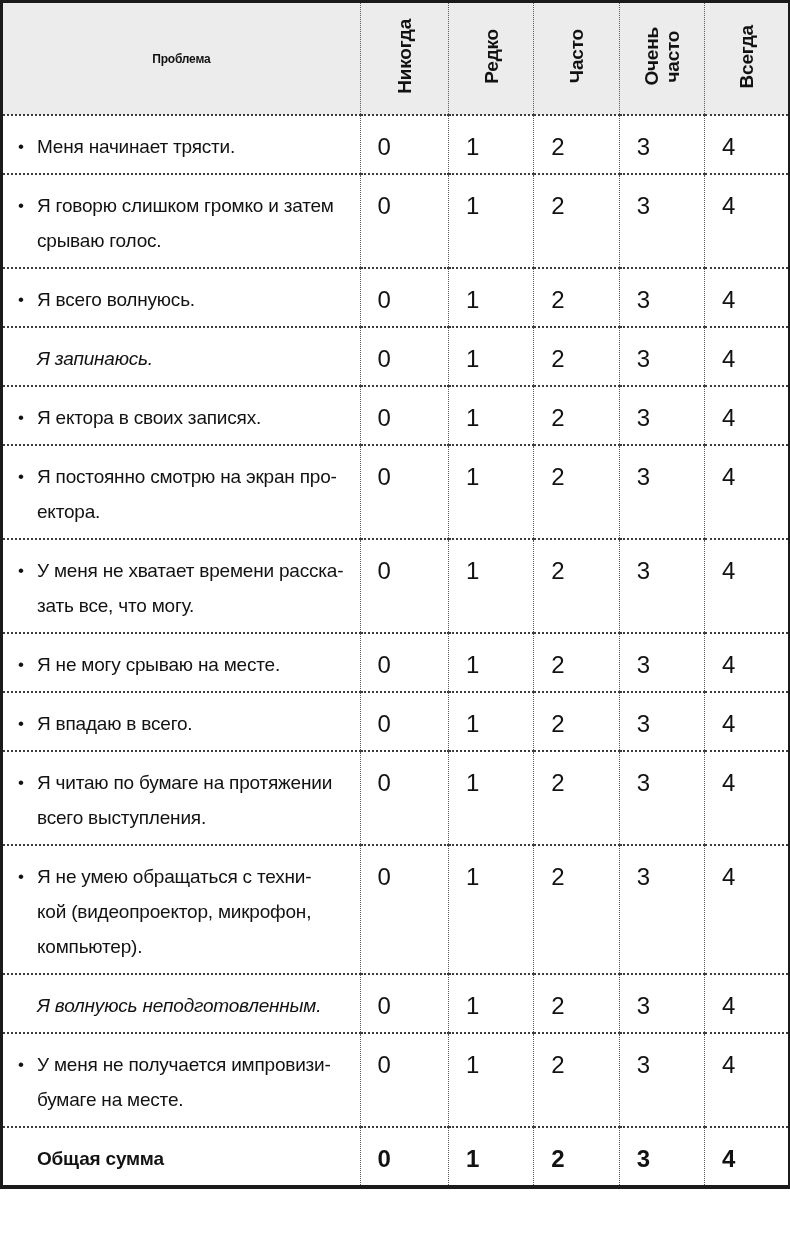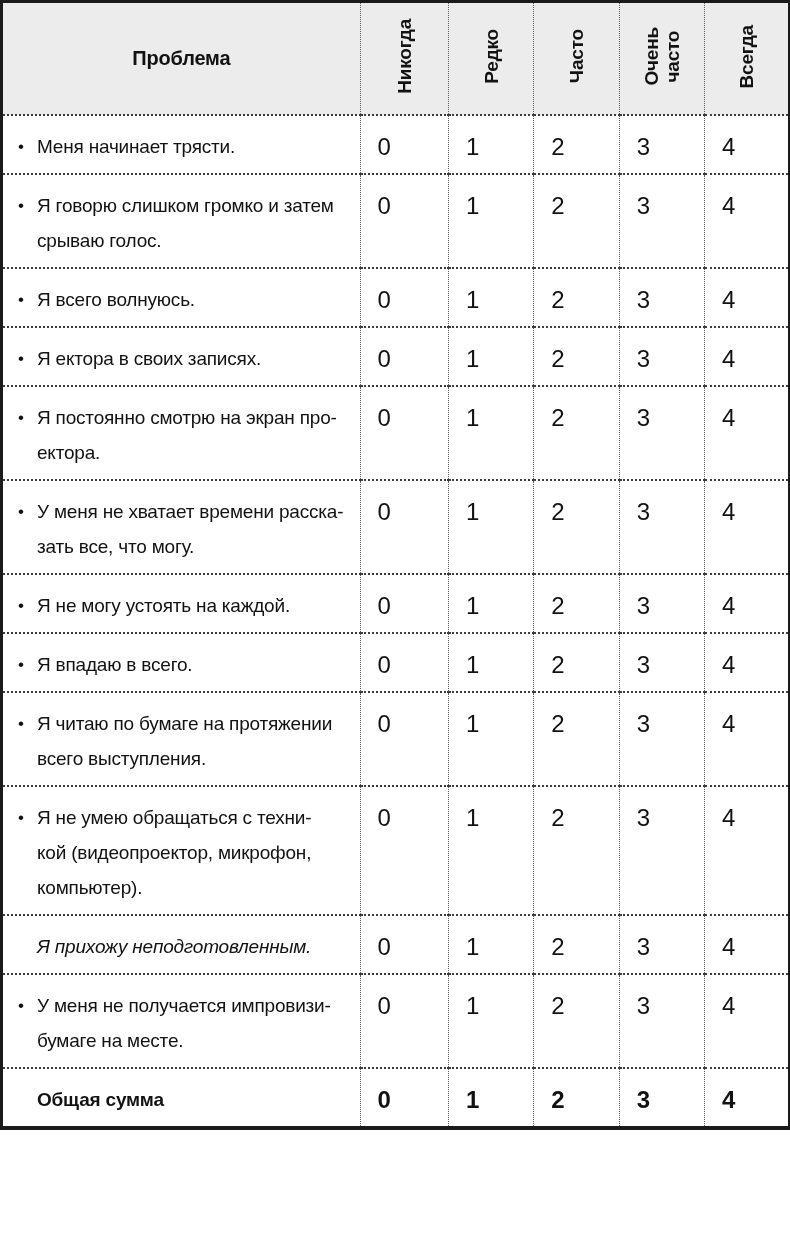--- a/index.html
+++ b/index.html
@@ -38,21 +38,21 @@
   }
   thead th{
     background:var(--header-bg);
     height:111px;
     vertical-align:middle;
     text-align:center;
     font-weight:bold;
     padding:0;
   }
   th.problem-head{
-    font-size:20px;
+    font-size:12px;
     letter-spacing:-0.2px;
   }
   .vtext{
     display:inline-block;
     writing-mode:vertical-rl;
     transform:rotate(180deg);
     white-space:pre-line;
     font-weight:bold;
     font-size:19px;
     line-height:21px;
@@ -152,20 +152,33 @@
             <span class="txt">Я всего волнуюсь.</span>
           </span>
         </td>
       <td class="num">0</td>
       <td class="num">1</td>
       <td class="num">2</td>
       <td class="num">3</td>
       <td class="num">4</td>
     </tr>
 
+    <tr class="r-italic">
+      <td class="label">
+          <span class="label-inner">
+            <span class="bullet"></span>
+            <span class="txt">Я запинаюсь.</span>
+          </span>
+        </td>
+      <td class="num">0</td>
+      <td class="num">1</td>
+      <td class="num">2</td>
+      <td class="num">3</td>
+      <td class="num">4</td>
+    </tr>
 
     <tr>
       <td class="label">
           <span class="label-inner">
             <span class="bullet">•</span>
             <span class="txt">Я ектора в своих записях.</span>
           </span>
         </td>
       <td class="num">0</td>
       <td class="num">1</td>
@@ -201,21 +214,21 @@
       <td class="num">1</td>
       <td class="num">2</td>
       <td class="num">3</td>
       <td class="num">4</td>
     </tr>
 
     <tr>
       <td class="label">
           <span class="label-inner">
             <span class="bullet">•</span>
-            <span class="txt">Я не могу устоять на каждой.</span>
+            <span class="txt">Я не могу срываю на месте.</span>
           </span>
         </td>
       <td class="num">0</td>
       <td class="num">1</td>
       <td class="num">2</td>
       <td class="num">3</td>
       <td class="num">4</td>
     </tr>
 
     <tr>
@@ -260,21 +273,21 @@
       <td class="num">1</td>
       <td class="num">2</td>
       <td class="num">3</td>
       <td class="num">4</td>
     </tr>
 
     <tr class="r-italic">
       <td class="label">
           <span class="label-inner">
             <span class="bullet"></span>
-            <span class="txt">Я прихожу неподготовленным.</span>
+            <span class="txt">Я волнуюсь неподготовленным.</span>
           </span>
         </td>
       <td class="num">0</td>
       <td class="num">1</td>
       <td class="num">2</td>
       <td class="num">3</td>
       <td class="num">4</td>
     </tr>
 
     <tr>

